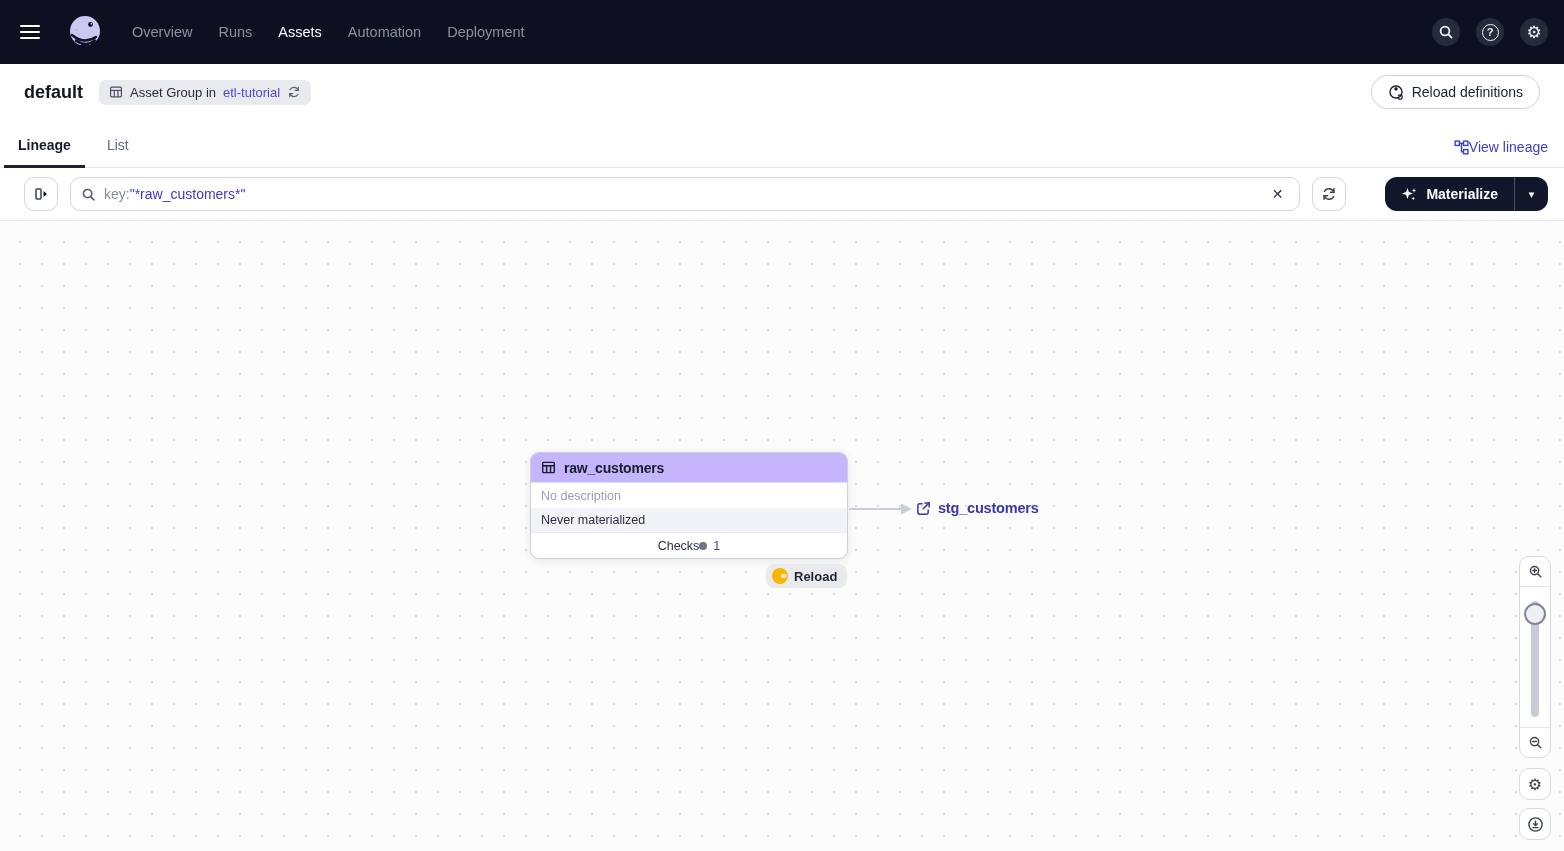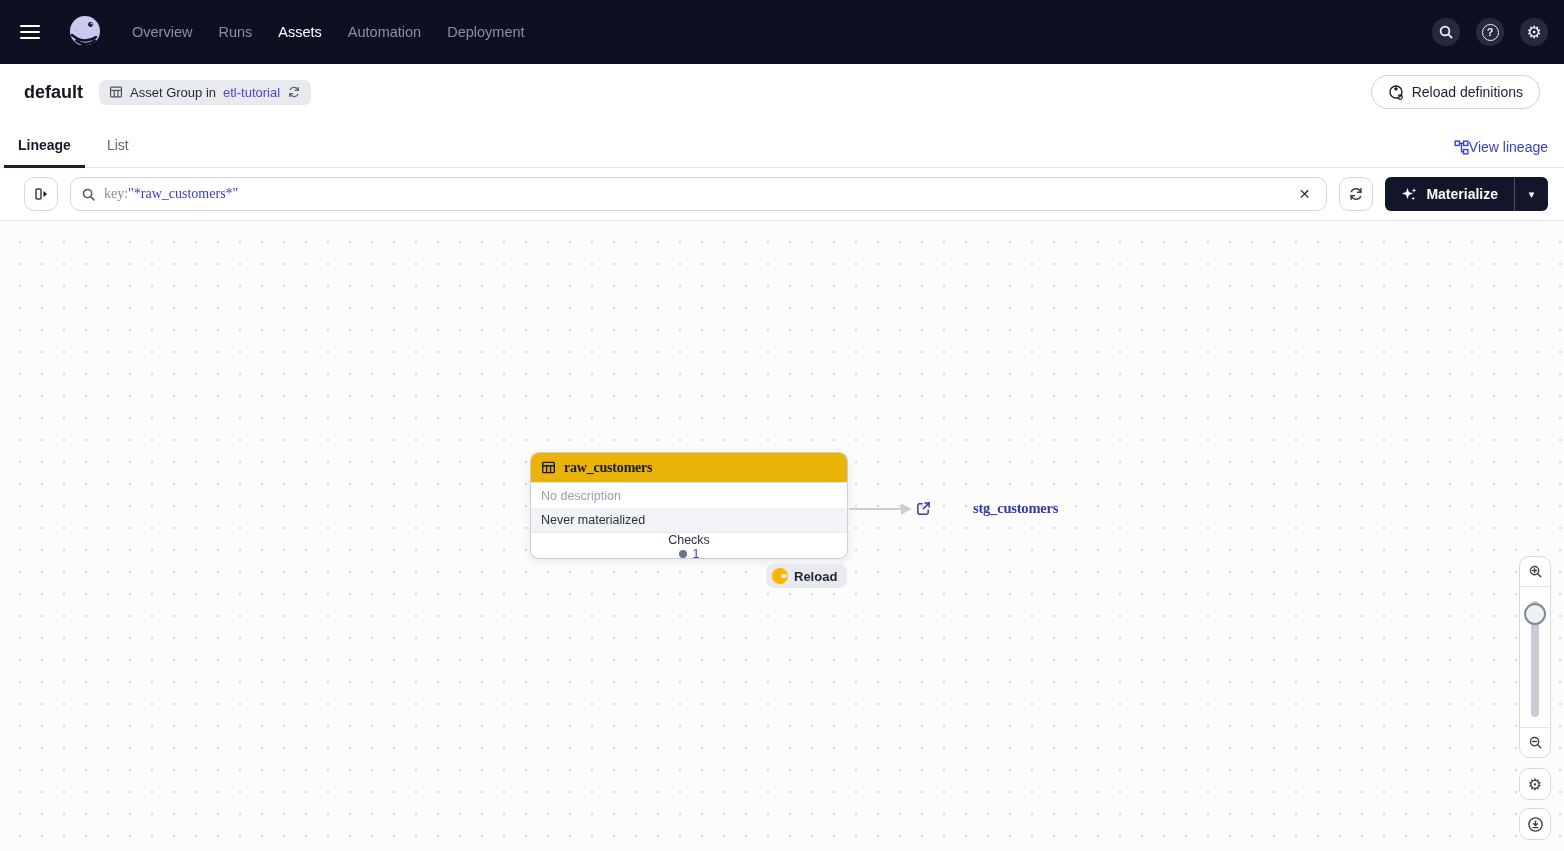--- a/index.html
+++ b/index.html
@@ -1,18 +1,18 @@
 <!DOCTYPE html>
 <html><head>
 <meta charset="utf-8">
 <style>
   * { margin:0; padding:0; box-sizing:border-box; }
   html,body { width:1564px; height:851px; overflow:hidden; }
   body { font-family:"Liberation Sans", sans-serif; background:#fff; color:#1a2134; display:flex; flex-direction:column; }
-  .mono { font-family:Liberation Serif, serif;align-items:flex-end; }
+  .mono { font-family:Liberation Sans, sans-serif;align-items:flex-end; }
 
   
   .topnav { height:64px; background:#0d1020; display:flex; align-items:center; padding:0 16px; flex-shrink:0; }
   .hamburger { width:36px; height:36px; background:none; border:none; display:flex; flex-direction:column; justify-content:center; gap:4px; cursor:pointer; margin-left:4px; }
   .hamburger span { display:block; width:20px; height:2px; background:#fff; border-radius:1px; }
   .logo { width:38px; height:38px; margin:0 16px 0 10px; display:flex; align-items:center; }
   .topnav nav { display:flex; gap:26px; margin-left:12px; }
   .topnav nav a { text-decoration:none; font-size:14.5px; color:#8b90a1; font-weight:500; cursor:pointer; }
   .topnav nav a.active { color:#ffffff; font-weight:400; }
   .topnav-right { margin-left:auto; display:flex; gap:16px; align-items:center; }
@@ -36,47 +36,47 @@
   .view-lineage { margin-left:auto; display:flex; align-items:center; color:#3c40c6; font-size:14px; text-decoration:none; cursor:pointer; padding-bottom:12px; }
 
   
   .toolbar { height:53px; display:flex; align-items:center; gap:12px; padding:0 16px 0 24px; border-bottom:1px solid #e1e3e8; background:#fff; }
   .icon-btn { width:34px; height:34px; border:1px solid #d3d6dd; border-radius:10px; background:#fff; display:flex; align-items:center; justify-content:center; cursor:pointer; color:#39414f; flex-shrink:0; }
   .search-box { flex:1; height:34px; border:1px solid #d3d6dd; border-radius:10px; display:flex; align-items:center; padding:0 10px; gap:8px; background:#fff; cursor:text; }
   .search-text { font-size:14px; display:flex; }
   .search-prefix { color:#868c9a; }
   .search-value { color:#3b3ac0; }
   .clear-btn { margin-left:auto; background:none; border:none; font-size:14px; color:#2a3140; cursor:pointer; padding:4px 6px; }
-  .materialize { display:flex; height:34px; border-radius:6px; background:#11162a; color:#fff; overflow:hidden; flex-shrink:0; }
+  .materialize { display:flex; height:34px; border-radius:12px; background:#11162a; color:#fff; overflow:hidden; flex-shrink:0;margin-left:27px; }
   .materialize .main { display:flex; align-items:center; gap:8px; padding:0 16px; font-size:14px; font-weight:600; cursor:pointer; background:none; border:none; color:#fff; }
   .materialize .split { width:34px; display:flex; align-items:center; justify-content:center; border:none; border-left:1px solid rgba(255,255,255,.25); background:none; color:#fff; cursor:pointer; font-size:11px; }
 
   
   .canvas { flex:1; position:relative; background-color:#fcfcfd;
     background-image:radial-gradient(circle, #d8dade 1.4px, transparent 1.6px);
     background-size:22px 22px; background-position:9px 10px; overflow:hidden; }
 
   .asset-node { position:absolute; left:530px; top:231px; width:318px; border:1px solid #ccd0d8; border-radius:9px; background:#fff; box-shadow:0 2px 8px rgba(20,26,41,.10); cursor:pointer; overflow:hidden; }
-  .node-header { display:flex; align-items:center; gap:8px; background:#eab308; padding:6px 10px; border-bottom:1px solid #dfe2e8; height:30px; }
+  .node-header { display:flex; align-items:center; gap:8px; background:#c4b5fd; padding:6px 10px; border-bottom:1px solid #dfe2e8; height:30px; }
   .node-title { font-size:14px; font-weight:700; color:#161c2c; letter-spacing:-0.2px; }
   .node-row { height:25px; display:flex; align-items:center; padding:0 10px; font-size:12.5px; }
   .row-desc { color:#9aa1ad; }
   .row-status { background:#f2f3f6; color:#2a3040; border-bottom:1px solid #e8eaee; }
-  .row-checks { color:#2a3040; justify-content:flex-start;flex-direction:column; }
+  .row-checks { color:#2a3040; justify-content:center; }
   .checks-right { display:flex; align-items:center; gap:6px; }
   .checks-dot { width:8px; height:8px; border-radius:50%; background:#6b7488; }
   .checks-count { color:#3f3fc0; font-size:12.5px; }
 
   .kind-tag { position:absolute; left:766px; top:343px; display:flex; align-items:center; gap:6px; background:#e9eaee; border-radius:8px; padding:4px 10px 4px 6px; font-size:13px; font-weight:600; color:#1d2436; cursor:pointer; }
   .duckdb-logo { width:16px; height:16px; border-radius:50%; background:#f9b500; position:relative; }
   .duckdb-logo::after { content:""; position:absolute; right:1px; top:6px; width:6px; height:4px; border-radius:2px; background:#fdf0cf; }
 
   .edge { position:absolute; left:849px; top:280px; pointer-events:none; }
   .downstream-link { position:absolute; left:916px; top:279px; display:flex; align-items:center; gap:7px; color:#3a36ab; cursor:pointer; text-decoration:none; }
-  .downstream-label { font-size:14.5px; font-weight:600; letter-spacing:-0.2px;margin-left:35px; }
+  .downstream-label { font-size:14.5px; font-weight:600; letter-spacing:-0.2px; }
 
   
   .zoom-panel { position:absolute; right:13px; top:335px; width:32px; display:flex; flex-direction:column; align-items:center; }
   .zoom-group { width:32px; background:#fff; border:1px solid #d6d9df; border-radius:10px; display:flex; flex-direction:column; align-items:center; }
   .zg-btn { width:100%; height:30px; background:none; border:none; display:flex; align-items:center; justify-content:center; color:#39414f; cursor:pointer; }
   .zg-top { border-bottom:1px solid #e2e4e9; }
   .zg-bottom { border-top:1px solid #e2e4e9; }
   .slider-area { position:relative; width:100%; height:140px; }
   .slider-track { position:absolute; left:50%; transform:translateX(-50%); top:14px; bottom:10px; width:8px; border-radius:4px; background:#c6cbd4; cursor:pointer; }
   .slider-handle { position:absolute; left:50%; transform:translateX(-50%); top:16px; width:22px; height:22px; border-radius:50%; background:#eef0f4; border:2px solid #7e8798; cursor:grab; }

